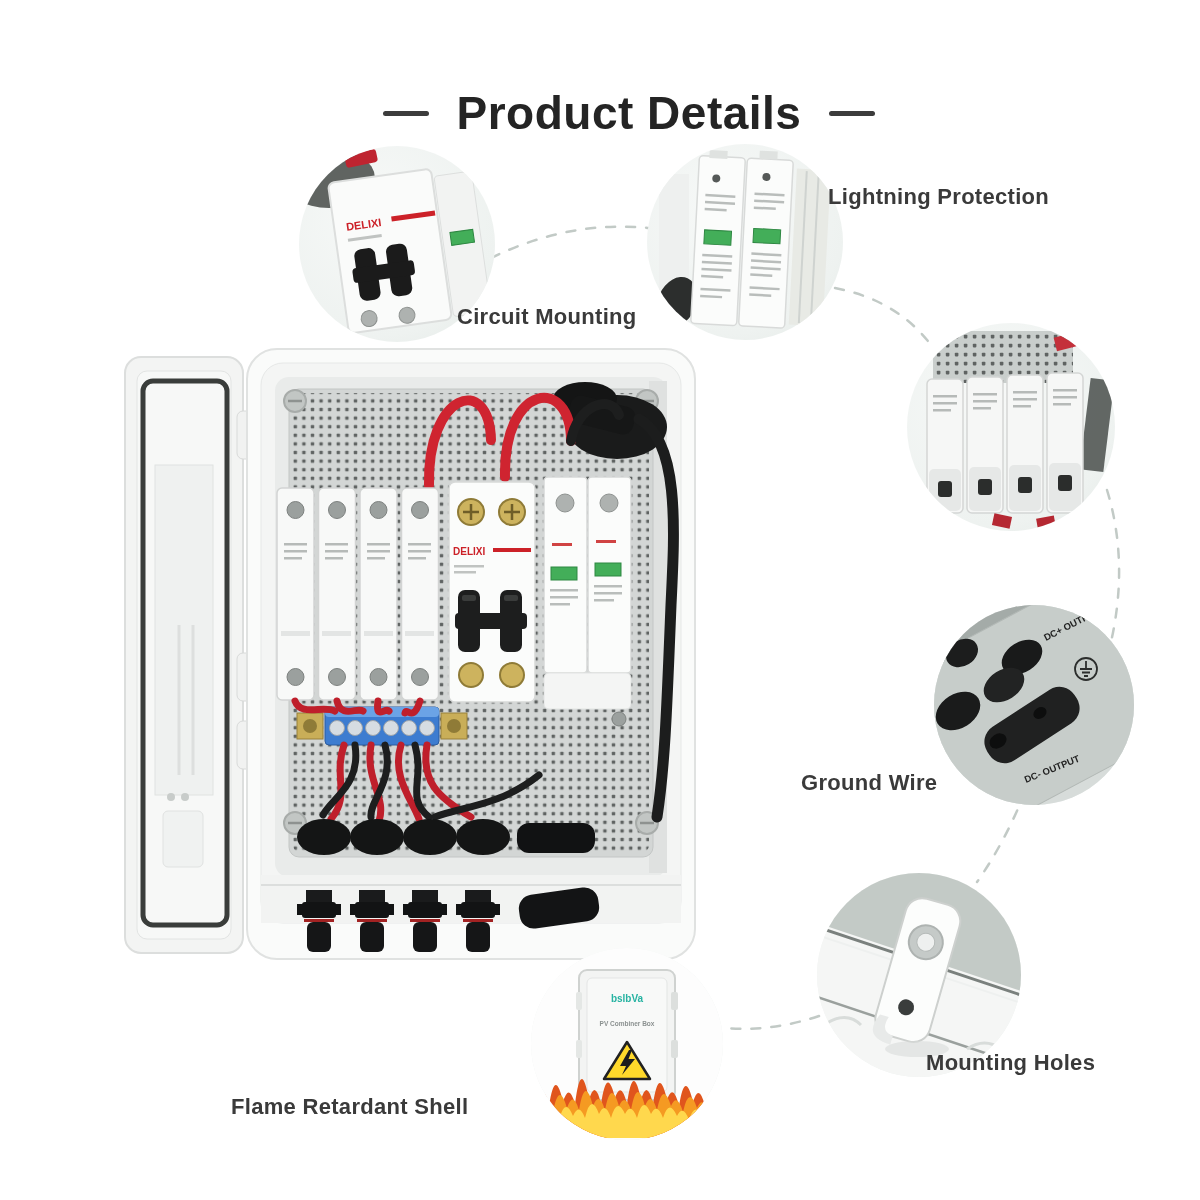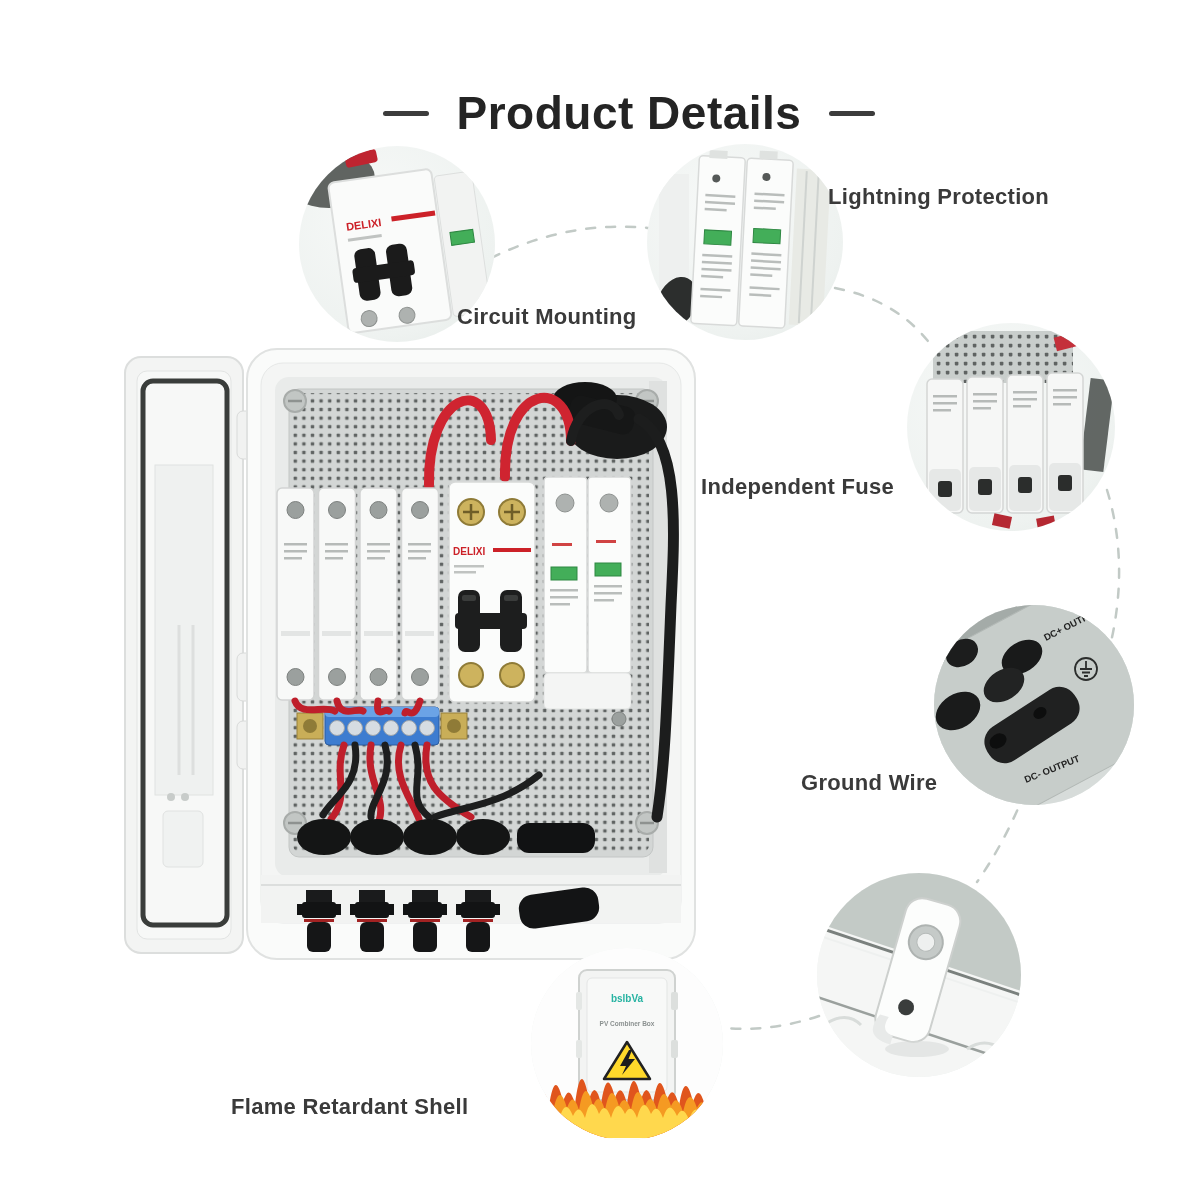--- a/index.html
+++ b/index.html
@@ -469,17 +469,17 @@
       <g>
         <path d="M6,190 L6,166 Q12,130 18,158 Q24,118 32,154 Q38,134 44,156 Q50,108 58,152 Q64,130 70,156 Q76,116 84,150 Q90,132 96,156 Q102,112 110,152 Q116,130 122,156 Q128,116 136,152 Q142,134 148,158 Q154,120 162,154 Q168,134 174,158 Q180,142 186,164 L186,190 Z" fill="#e0551d"></path>
         <path d="M10,190 L10,170 Q16,144 22,164 Q28,132 36,160 Q42,142 48,162 Q54,126 62,158 Q68,142 74,162 Q80,130 88,158 Q94,144 100,162 Q106,128 114,158 Q120,142 126,162 Q132,132 140,158 Q146,144 152,164 Q158,136 166,160 Q172,146 178,166 L182,190 Z" fill="#f59a22"></path>
         <path d="M16,190 L16,176 Q22,156 28,172 Q34,148 42,168 Q48,154 54,170 Q60,144 68,166 Q74,152 80,170 Q86,148 94,166 Q100,154 106,170 Q112,146 120,166 Q126,154 132,170 Q138,150 146,168 Q152,156 158,172 Q164,152 172,170 L176,190 Z" fill="#ffd84d"></path>
       </g>
     </svg>
   </div>
 
   <div class="callout-label" style="left:428px;top:304px;">Circuit Mounting</div>
   <div class="callout-label" style="left:799px;top:184px;">Lightning Protection</div>
-  <div class="callout-label" style="left:672px;top:474px;">Independent Fuse</div>
   <div class="callout-label" style="left:772px;top:770px;">Ground Wire</div>
+  <div class="callout-label" style="left:897px;top:1050px;">Mounting Holes</div>
   <div class="callout-label" style="left:202px;top:1094px;">Flame Retardant Shell</div>
 
 </div>
 
 </body></html>

